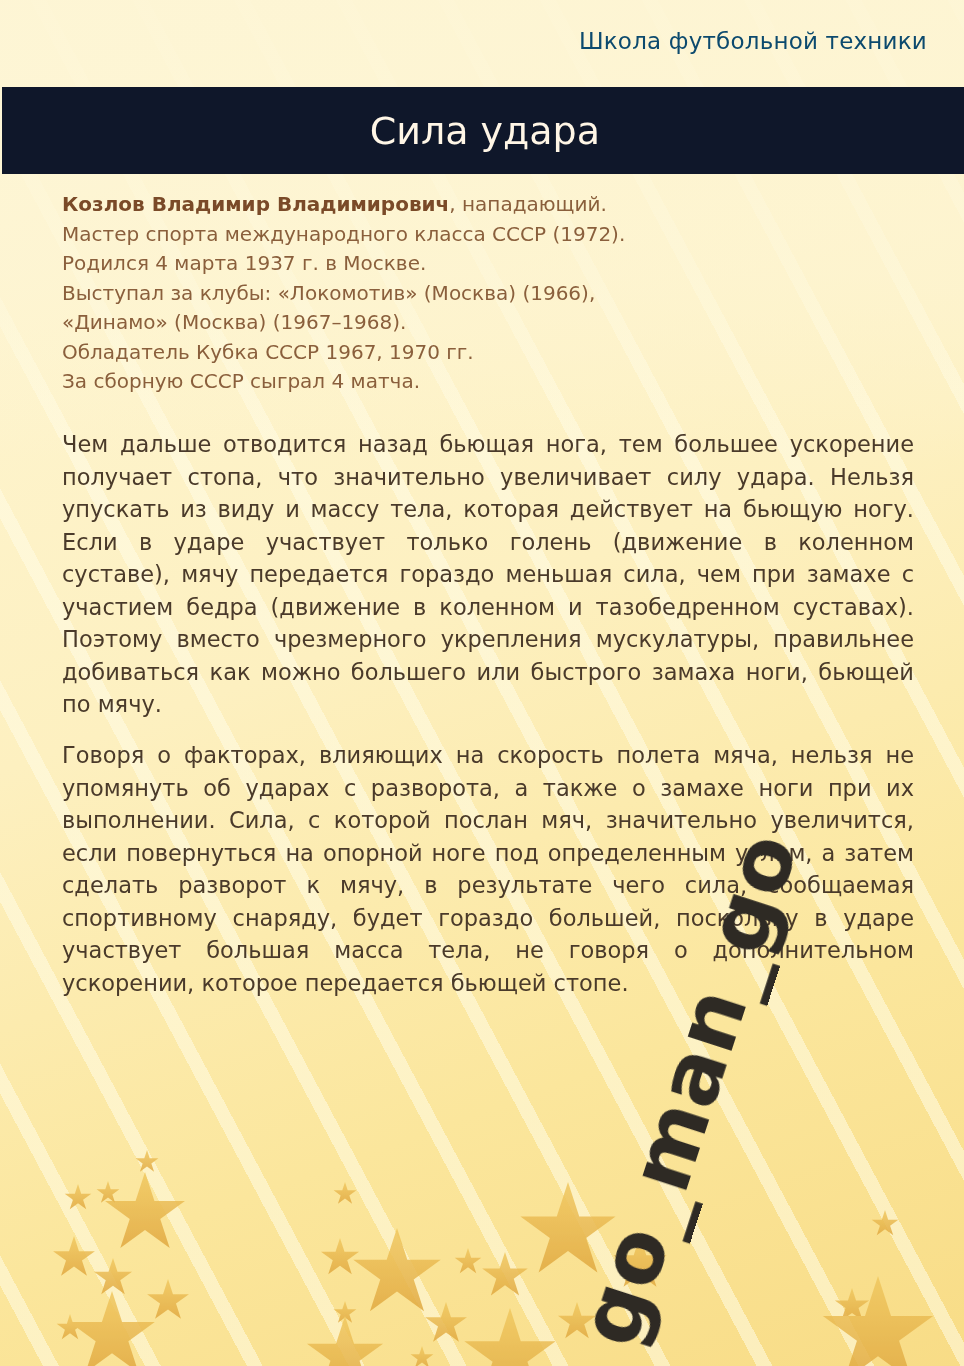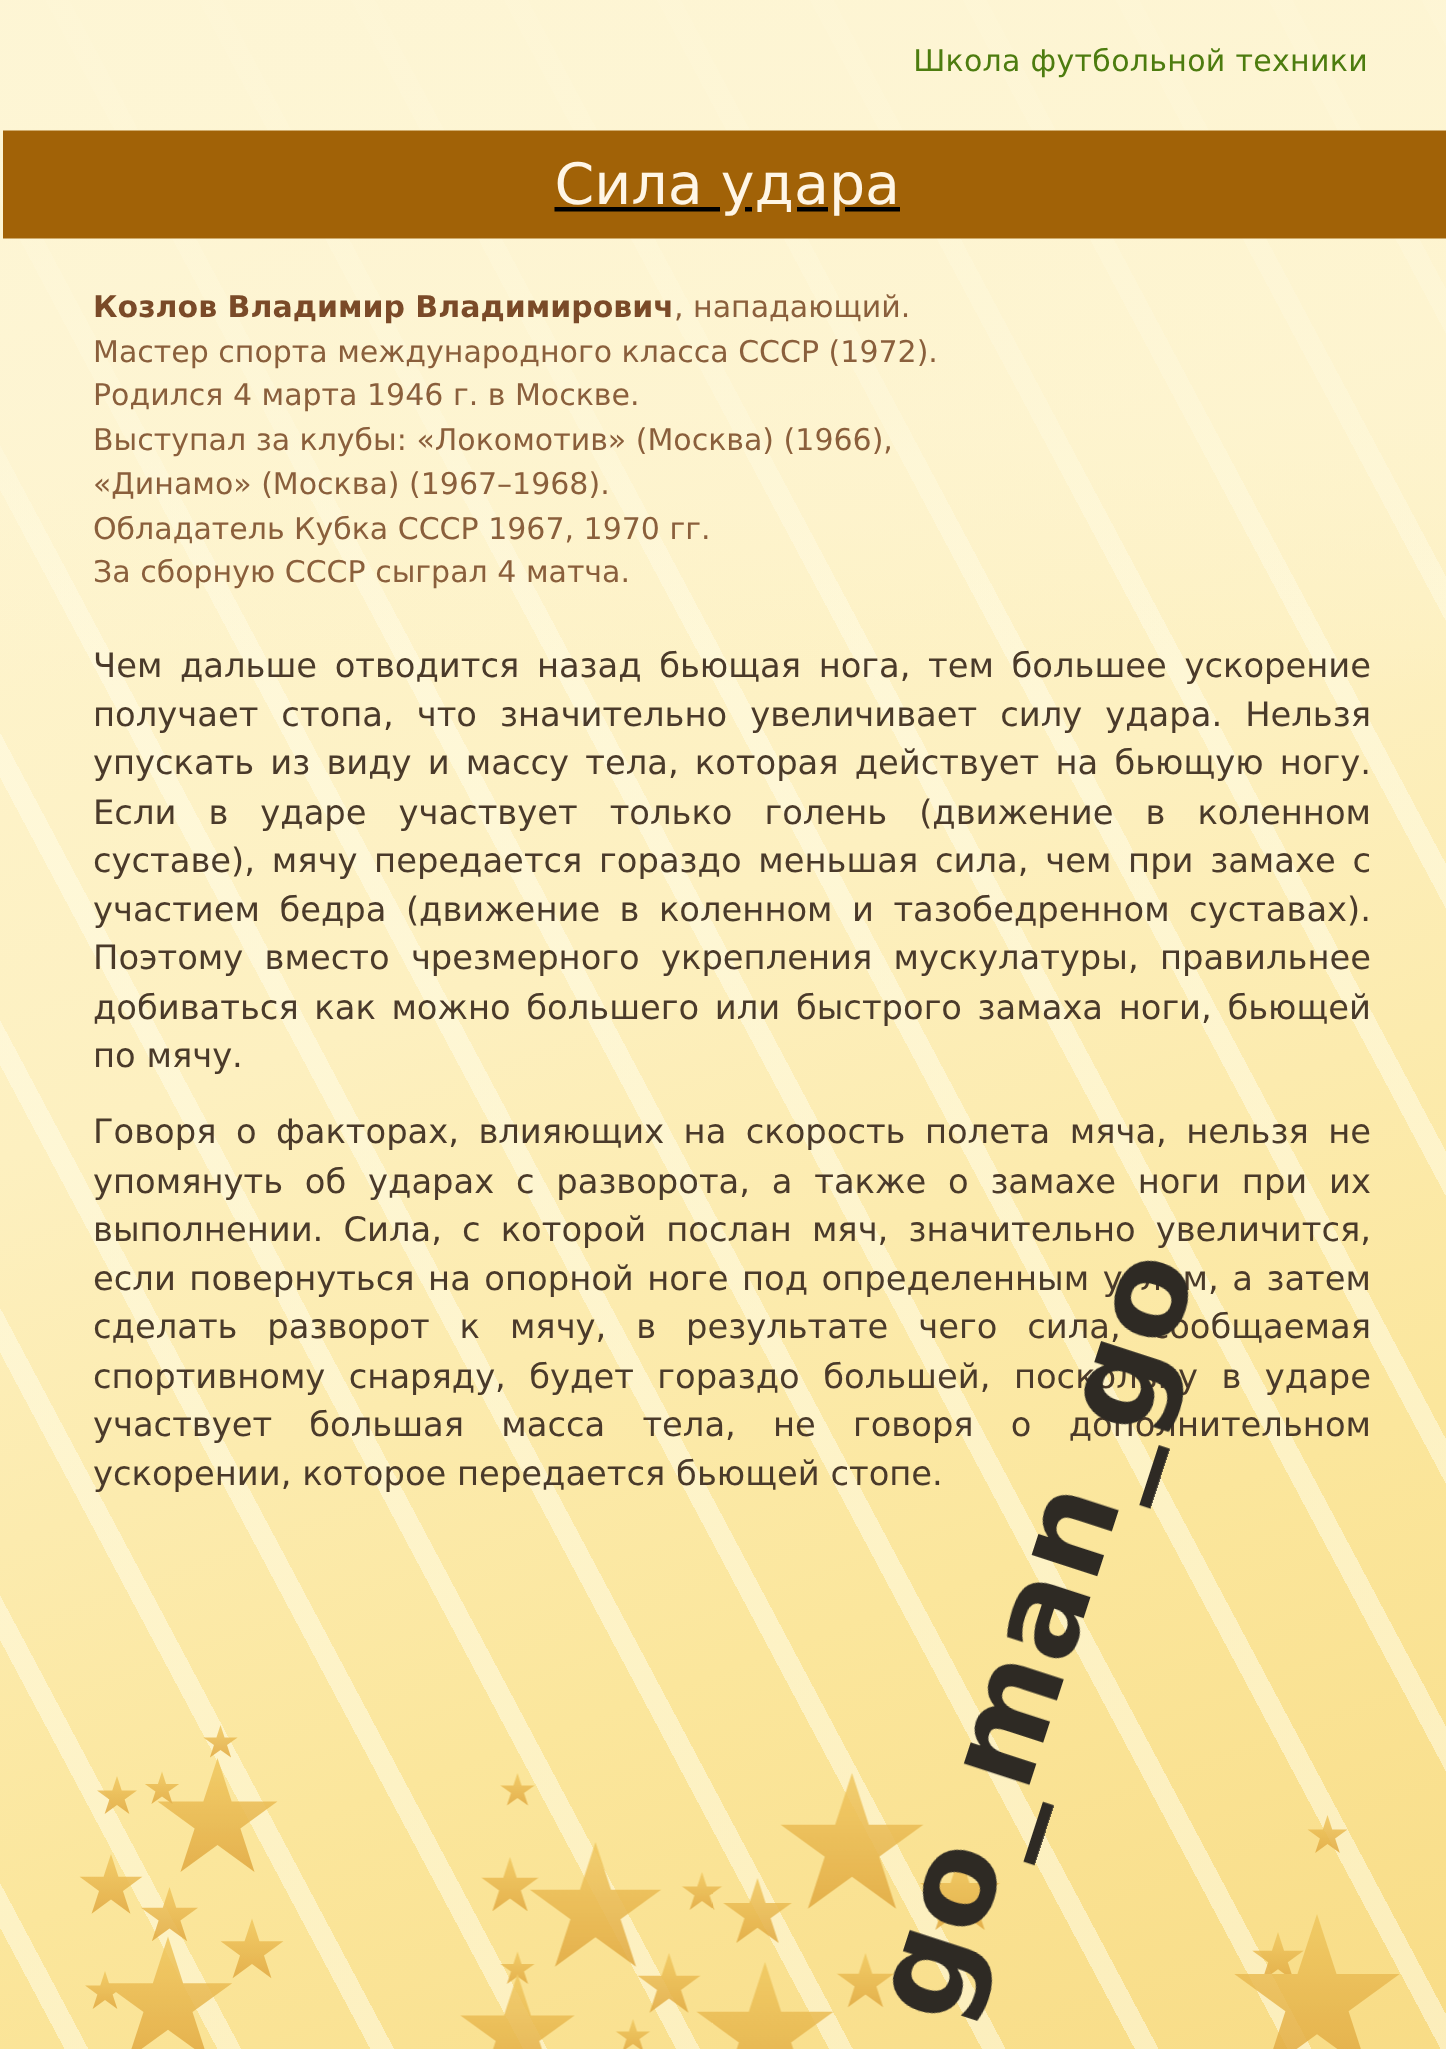--- a/index.html
+++ b/index.html
@@ -12,27 +12,27 @@
       position: absolute; inset: 0;
       background:
         repeating-linear-gradient(62deg, rgba(255,255,255,0) 0px, rgba(255,255,255,0) 38px, rgba(255,252,230,0.55) 38px, rgba(255,252,230,0.55) 52px, rgba(255,255,255,0) 52px, rgba(255,255,255,0) 90px),
         linear-gradient(160deg, #fef7d8 0%, #fdf0c0 45%, #fbe69c 75%, #f8dc86 100%);
     }
     .bg-fade {
       position: absolute; left: 0; right: 0; top: 0; height: 460px;
       background: linear-gradient(180deg, rgba(253,245,212,0.85) 0%, rgba(253,245,212,0.6) 60%, rgba(253,245,212,0) 100%);
     }
     .header-top {
-      position: absolute; right: 52px; top: 28px;
-      font-size: 20px; color: #4d7c0f; letter-spacing: 0.2px;
+      position: absolute; right: 37px; top: 28px;
+      font-size: 23px; color: #0c4a6e; letter-spacing: 0.2px;
     }
     .title-band {
-      position: absolute; left: 2px; right: 0; top: 87px; height: 72px;
-      background: #a16207;
-      display: flex; align-items: center; justify-content: flex-end; text-decoration: underline;
+      position: absolute; left: 2px; right: 0; top: 87px; height: 87px;
+      background: #0f172a;
+      display: flex; align-items: center; justify-content: flex-end;
     }
     .title-band h1 {
       margin: 0; margin-right: 364px;
       font-weight: normal; font-size: 38px; color: #fff6e6;
       font-family: "DejaVu Sans", sans-serif;
     }
     .bio {
       position: absolute; left: 62px; top: 190px; width: 700px;
       font-size: 20px; line-height: 29.5px; color: #8a5f3c;
     }
@@ -98,21 +98,21 @@
 
 <div class="header-top">Школа футбольной техники</div>
 
 <div class="title-band">
   <h1>Сила удара</h1>
 </div>
 
 <div class="bio">
   <div><span class="name">Козлов Владимир Владимирович</span><span>, нападающий.</span></div>
   <div>Мастер спорта международного класса СССР (1972).</div>
-  <div>Родился 4 марта 1946 г. в Москве.</div>
+  <div>Родился 4 марта 1937 г. в Москве.</div>
   <div>Выступал за клубы: «Локомотив» (Москва) (1966),</div>
   <div>«Динамо» (Москва) (1967–1968).</div>
   <div>Обладатель Кубка СССР 1967, 1970 гг.</div>
   <div>За сборную СССР сыграл 4 матча.</div>
 </div>
 
 <p class="article p1" style="margin:0;">Чем дальше отводится назад бьющая нога, тем большее ускорение получает стопа, что значительно увеличивает силу удара. Нельзя упускать из виду и массу тела, которая действует на бьющую ногу. Если в ударе участвует только голень (движение в коленном суставе), мячу передается гораздо меньшая сила, чем при замахе с участием бедра (движение в коленном и тазобедренном суставах). Поэтому вместо чрезмерного укрепления мускулатуры, правильнее добиваться как можно большего или быстрого замаха ноги, бьющей по мячу.</p>
 <p class="article p2" style="margin:0;">Говоря о факторах, влияющих на скорость полета мяча, нельзя не упомянуть об ударах с разворота, а также о замахе ноги при их выполнении. Сила, с которой послан мяч, значительно увеличится, если повернуться на опорной ноге под определенным углом, а затем сделать разворот к мячу, в результате чего сила, сообщаемая спортивному снаряду, будет гораздо большей, поскольку в ударе участвует большая масса тела, не говоря о дополнительном ускорении, которое передается бьющей стопе.</p>
 
 <div class="watermark">go_man_go</div>

